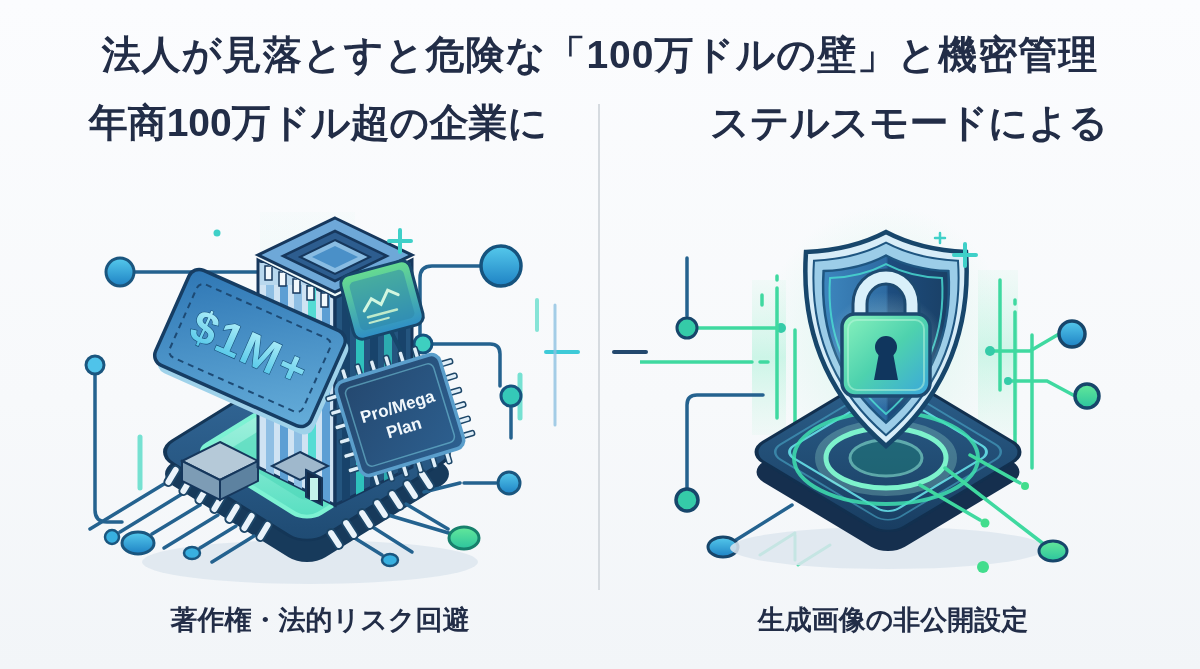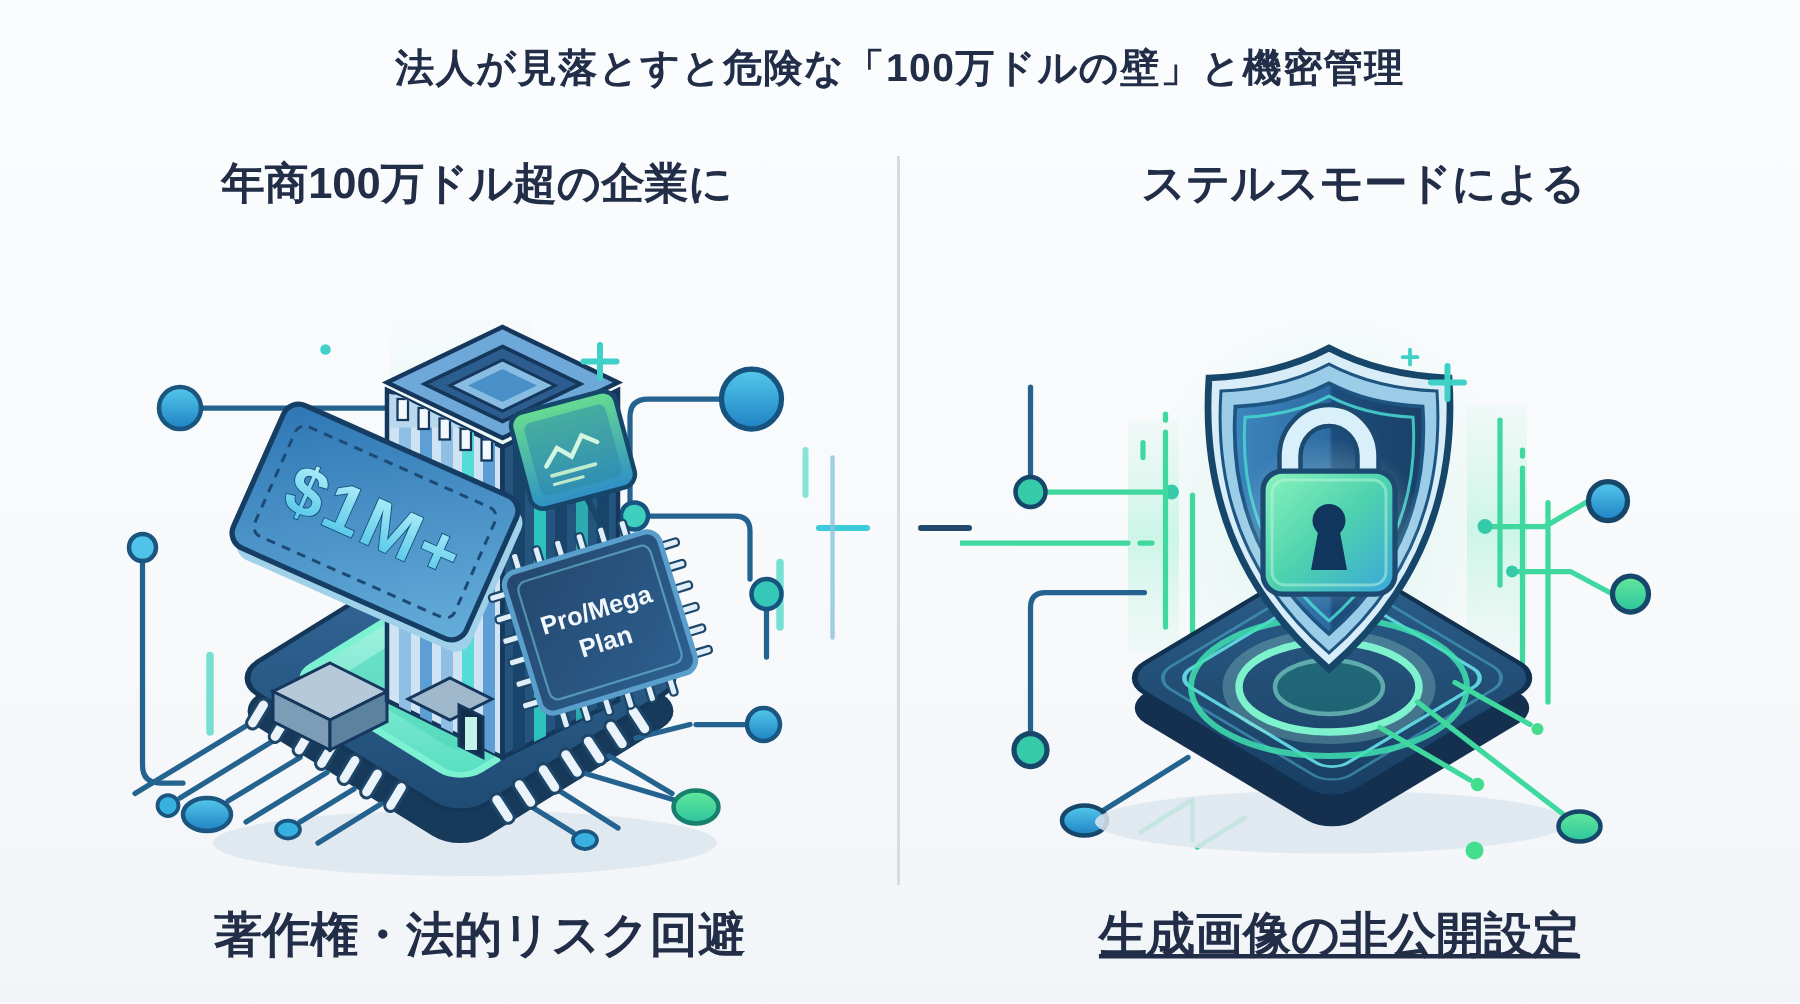--- a/index.html
+++ b/index.html
@@ -8,34 +8,34 @@
   html,body{margin:0;padding:0;}
   body{
     width:1200px;height:669px;overflow:hidden;
     font-family:"Liberation Sans","DejaVu Sans",sans-serif;
     background:linear-gradient(180deg,#fbfcfe 0%,var(--background) 60%,#f2f5f8 100%);
     position:relative;color:var(--text);
   }
   .canvas{position:absolute;inset:0;}
   .title{
     position:absolute;top:28px;left:0;width:1200px;text-align:center;
-    font-size:26px;font-weight:700;letter-spacing:1px;color:var(--text);
+    font-size:39px;font-weight:700;letter-spacing:1px;color:var(--text);
   }
   .col-heading{
     position:absolute;top:104px;text-align:center;
-    font-size:29px;font-weight:700;line-height:38px;color:var(--text);
+    font-size:39px;font-weight:700;line-height:38px;color:var(--text);
   }
   .col-heading.left{left:18px;width:600px;}
   .col-heading.right{left:609px;width:600px;}
   .col-caption{
     position:absolute;top:602px;text-align:center;
-    font-size:32px;font-weight:700;color:var(--text);
+    font-size:27px;font-weight:700;color:var(--text);
   }
   .col-caption.left{left:20px;width:600px;}
-  .col-caption.right{left:593px;width:600px;text-decoration:underline;}
+  .col-caption.right{left:593px;width:600px;}
   .divider{
     position:absolute;left:598px;top:104px;width:2px;height:486px;
     background:var(--divider);
   }
   .tick{position:absolute;top:350px;height:4px;border-radius:2px;}
   .tick.left{left:544px;width:36px;background:#3ecad8;}
   .tick.right{left:612px;width:36px;background:#23486e;}
   .illus{position:absolute;width:500px;height:400px;}
   .illus.left{left:60px;top:200px;}
   .illus.right{left:640px;top:200px;}

